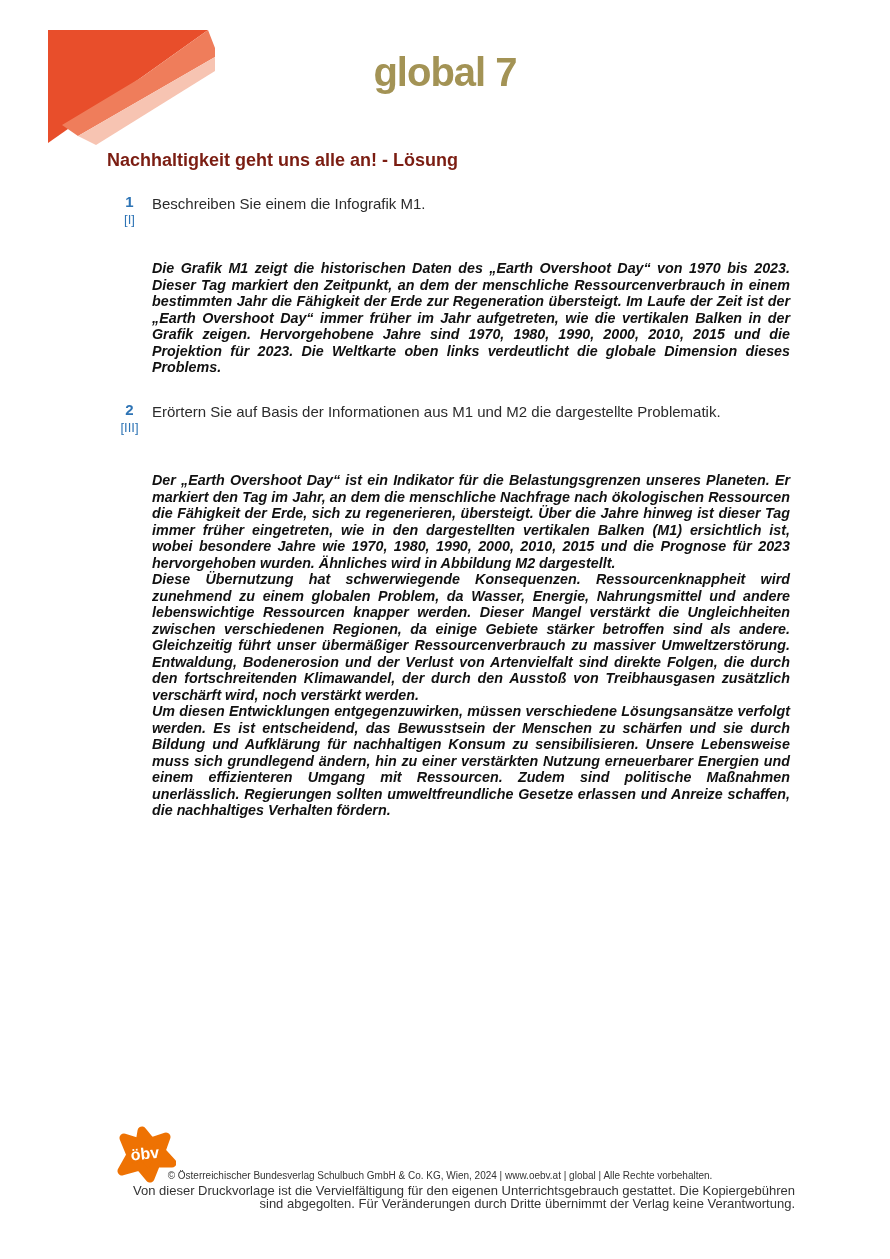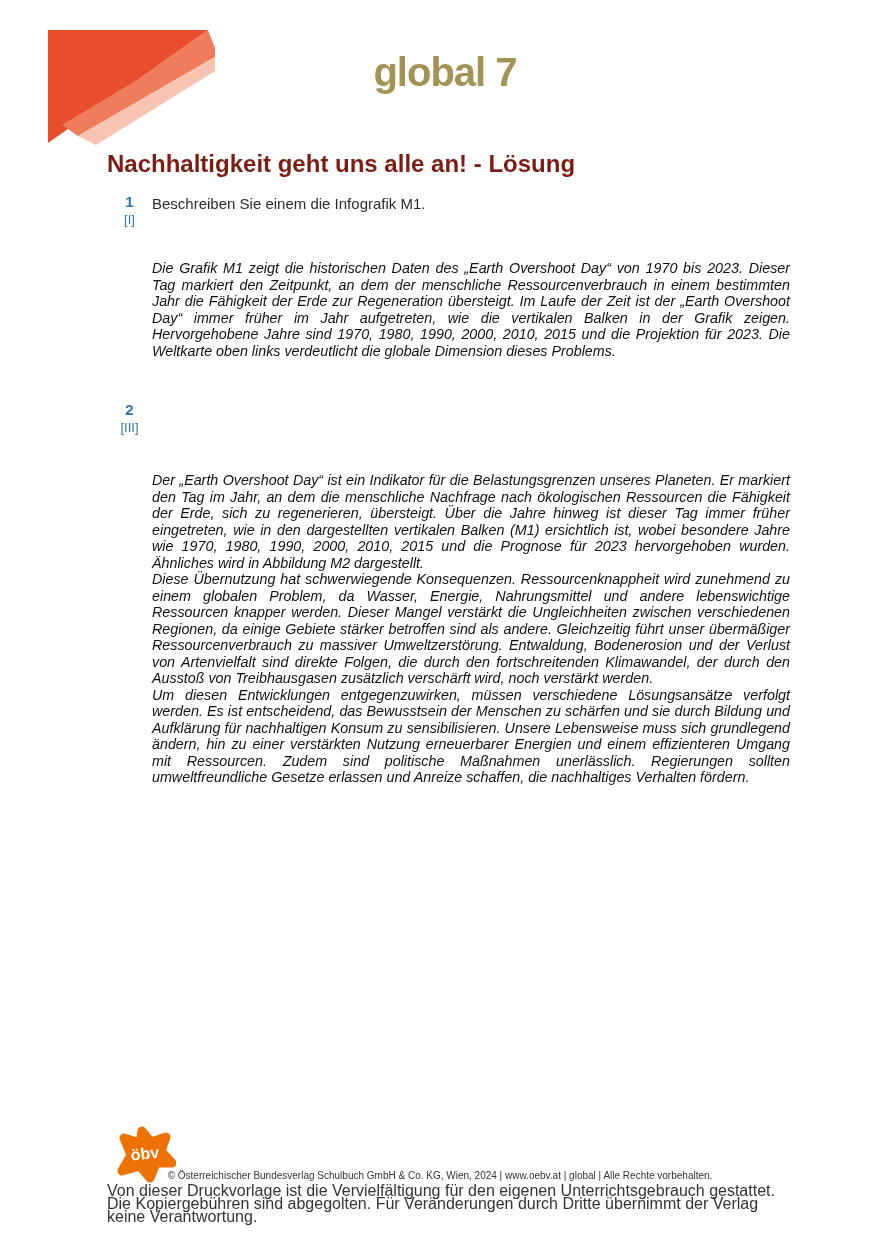--- a/index.html
+++ b/index.html
@@ -13,56 +13,56 @@
   
   .brand-logo{position:absolute;left:48px;top:30px;width:167px;height:120px;}
   .brand-title{
     position:absolute;left:0;top:50px;width:890px;
     text-align:center;
     font-size:40px;font-weight:bold;letter-spacing:-1px;
     color:#a39355;
   }
   .page-heading{
     position:absolute;left:107px;top:150px;width:700px;
-    font-size:24px;font-weight:bold;color:#7b1d12;
+    font-size:18px;font-weight:bold;color:#7b1d12;
   }
   
   .task{position:absolute;left:107px;width:683px;}
   .task-1{top:193px;}
   .task-2{top:401px;}
   .task-head{display:flex;align-items:flex-start;}
   .task-num-col{
     width:45px;flex:0 0 45px;text-align:center;
     color:#2e74b5;line-height:1.25;
   }
   .task-number{font-weight:bold;font-size:15px;display:block;}
   .task-level{font-size:13px;display:block;}
   .task-question{
     flex:1;font-size:15px;color:#2b2b2b;line-height:1.3;
     padding-top:1px;
   }
   .task-answer{
     margin-left:45px;width:638px;
-    font-size:14.3px;font-weight:normal;font-style:italic;
+    font-size:14.3px;font-weight:bold;font-style:italic;
     color:#111111;line-height:16.5px;
     text-align:justify;
   }
   .task-1 .task-answer{margin-top:32px;}
   .task-2 .task-answer{margin-top:36px;}
   .task-answer p{margin:0;}
   
   .obv-logo{position:absolute;left:114px;top:1125px;width:62px;height:58px;}
   .footer-copyright{
     position:absolute;left:0;top:1170px;width:808px;
     text-align:center;font-size:10px;color:#333333;padding-left:36px;
   }
   .footer-disclaimer{
     position:absolute;left:107px;top:1184px;width:688px;
-    font-size:16px;color:#333333;line-height:13px;
-    text-align:left;
+    font-size:13px;color:#333333;line-height:13px;
+    text-align:right;
   }
 </style>
 </head>
 <body>
 
 <div class="page">
 
   <svg class="brand-logo" viewBox="0 0 167 120" xmlns="http://www.w3.org/2000/svg" aria-hidden="true">
     <polygon points="0,0 160,0 94,47 0,113" fill="#e84e2b"></polygon>
     <polygon points="14,95 94,47 160,0 167,18 167,27 30,106" fill="#ef7d5b"></polygon>
@@ -85,20 +85,21 @@
       <p>Die Grafik M1 zeigt die historischen Daten des „Earth Overshoot Day“ von 1970 bis 2023. Dieser Tag markiert den Zeitpunkt, an dem der menschliche Ressourcenverbrauch in einem bestimmten Jahr die Fähigkeit der Erde zur Regeneration übersteigt. Im Laufe der Zeit ist der „Earth Overshoot Day“ immer früher im Jahr aufgetreten, wie die vertikalen Balken in der Grafik zeigen. Hervorgehobene Jahre sind 1970, 1980, 1990, 2000, 2010, 2015 und die Projektion für 2023. Die Weltkarte oben links verdeutlicht die globale Dimension dieses Problems.</p>
     </div>
   </div>
 
   <div class="task task-2">
     <div class="task-head">
       <div class="task-num-col">
         <span class="task-number">2</span>
         <span class="task-level">[III]</span>
       </div>
+      <div class="task-question">Erörtern Sie auf Basis der Informationen aus M1 und M2 die dargestellte Problematik.</div>
     </div>
     <div class="task-answer">
       <p>Der „Earth Overshoot Day“ ist ein Indikator für die Belastungsgrenzen unseres Planeten. Er markiert den Tag im Jahr, an dem die menschliche Nachfrage nach ökologischen Ressourcen die Fähigkeit der Erde, sich zu regenerieren, übersteigt. Über die Jahre hinweg ist dieser Tag immer früher eingetreten, wie in den dargestellten vertikalen Balken (M1) ersichtlich ist, wobei besondere Jahre wie 1970, 1980, 1990, 2000, 2010, 2015 und die Prognose für 2023 hervorgehoben wurden. Ähnliches wird in Abbildung M2 dargestellt.</p>
       <p>Diese Übernutzung hat schwerwiegende Konsequenzen. Ressourcenknappheit wird zunehmend zu einem globalen Problem, da Wasser, Energie, Nahrungsmittel und andere lebenswichtige Ressourcen knapper werden. Dieser Mangel verstärkt die Ungleichheiten zwischen verschiedenen Regionen, da einige Gebiete stärker betroffen sind als andere. Gleichzeitig führt unser übermäßiger Ressourcenverbrauch zu massiver Umweltzerstörung. Entwaldung, Bodenerosion und der Verlust von Artenvielfalt sind direkte Folgen, die durch den fortschreitenden Klimawandel, der durch den Ausstoß von Treibhausgasen zusätzlich verschärft wird, noch verstärkt werden.</p>
       <p>Um diesen Entwicklungen entgegenzuwirken, müssen verschiedene Lösungsansätze verfolgt werden. Es ist entscheidend, das Bewusstsein der Menschen zu schärfen und sie durch Bildung und Aufklärung für nachhaltigen Konsum zu sensibilisieren. Unsere Lebensweise muss sich grundlegend ändern, hin zu einer verstärkten Nutzung erneuerbarer Energien und einem effizienteren Umgang mit Ressourcen. Zudem sind politische Maßnahmen unerlässlich. Regierungen sollten umweltfreundliche Gesetze erlassen und Anreize schaffen, die nachhaltiges Verhalten fördern.</p>
     </div>
   </div>
 
   <svg class="obv-logo" viewBox="0 0 62 58" xmlns="http://www.w3.org/2000/svg" aria-hidden="true">
     <polygon points="28,6 37,17 52,12 47,26 58,38 42,38 36,53 26,41 8,46 17,30 10,13 26,18" fill="#ee7203" stroke="#ee7203" stroke-width="9" stroke-linejoin="round"></polygon>

